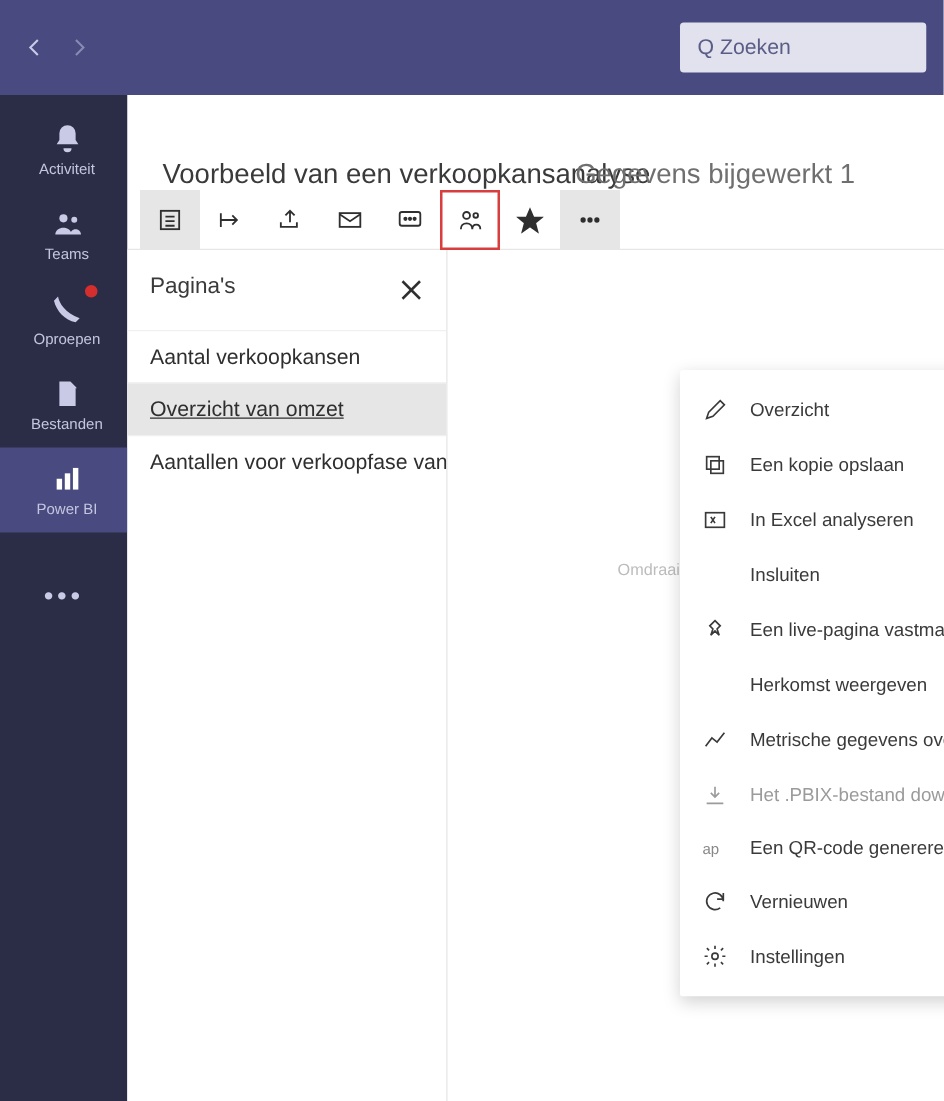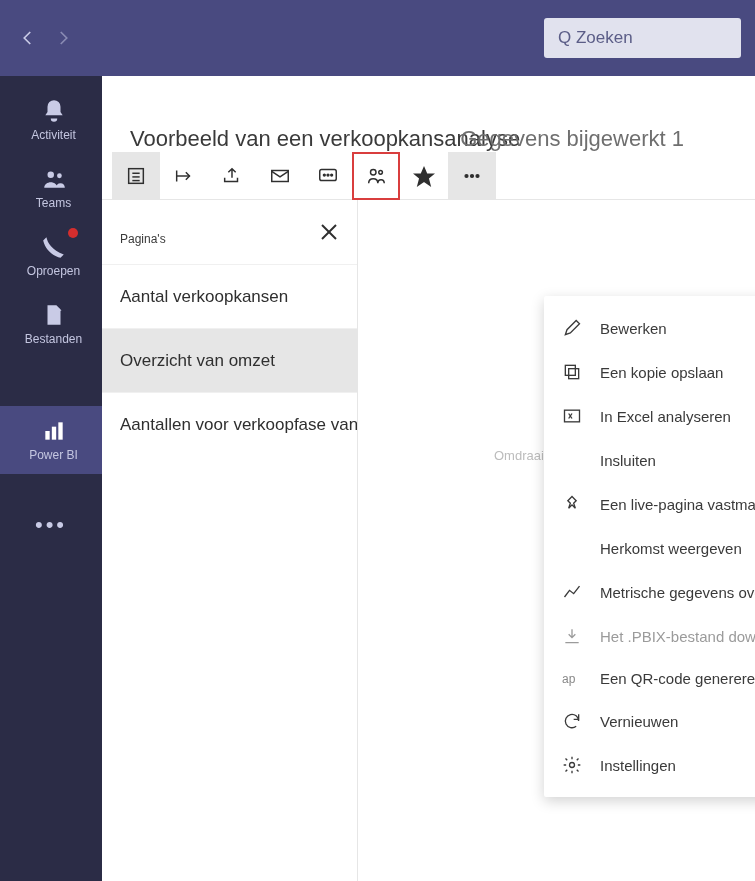--- a/index.html
+++ b/index.html
@@ -44,21 +44,21 @@
   }
   .rail-item {
     width:102px;
     text-align:center;
     color:#c4c6e0;
     font-size:12px;
     padding:12px 0 12px 5px;
     cursor:pointer;
     position:relative;
   }
-  .rail-item.selected { background:#494a80;margin-top:48px; }
+  .rail-item.selected { background:#494a80; }
   .rail-item .badge {
     position:absolute;
     top:6px;right:24px;width:10px;height:10px;border-radius:50%;
     background:#d42e2e;
   }
   .rail-icon { display:block;margin:0 auto 4px auto;width:26px;height:26px; }
   .rail-icon svg { width:26px;height:26px;fill:#c9cbe6; }
   .rail-item.selected .rail-icon svg { fill:#fff; }
   .rail-more { margin-top:38px; color:#c9cbe6;font-size:22px;text-align:center;letter-spacing:3px;cursor:pointer;}
 
@@ -101,36 +101,36 @@
   
   .pages-panel {
     position:absolute;
     top:124px;left:0;
     width:256px;
     bottom:0;
     border-right:1px solid #e6e6e6;
     background:#fff;
   }
   .pages-hdr {
-    display:flex;align-items:flex-end;justify-content:space-between;
+    display:flex;align-items:flex-start;justify-content:space-between;
     padding:18px 14px 18px 18px;
-    font-size:12px;color:#3a3a3a;
+    font-size:18px;color:#3a3a3a;
   }
   .close-x { width:28px;height:28px;display:flex;align-items:center;justify-content:center;cursor:pointer;}
   .close-x svg{width:24px;height:24px;stroke:#2f2f2f;stroke-width:2;}
   .page-item {
-    height:64px;
+    height:42px;
     display:flex;align-items:center;
     padding-left:18px;
     font-size:17px;color:#2f2f2f;
     cursor:pointer;
     border-top:1px solid #f0f0f0;
     white-space:nowrap;overflow:hidden;
   }
-  .page-item.sel { background:#e6e6e6; }
+  .page-item.sel { background:#e6e6e6;text-decoration:underline; }
 
   
   .ctx-menu {
     position:absolute;
     top:220px;left:442px;
     width:310px;
     background:#fff;
     box-shadow:0 4px 14px rgba(0,0,0,.18);
     border-radius:2px;
     padding:10px 0;
@@ -289,21 +289,21 @@
     <div class="page-item">Aantal verkoopkansen</div>
     <div class="page-item sel">Overzicht van omzet</div>
     <div class="page-item">Aantallen voor verkoopfase van regio</div>
   </div>
 
   <div class="ctx-menu">
     <div class="ctx-item">
       <svg viewBox="0 0 24 24">
           <path d="M4 20l2-6L17 3l4 4L10 18l-6 2z"></path>
         </svg>
-      <span>Bewerken</span>
+      <span>Overzicht</span>
     </div>
     <div class="ctx-item">
       <svg viewBox="0 0 24 24">
           <rect x="4" y="4" width="12" height="12"></rect>
           <rect x="8" y="8" width="12" height="12"></rect>
         </svg>
       <span>Een kopie opslaan</span>
     </div>
     <div class="ctx-item">
       <svg viewBox="0 0 24 24">

